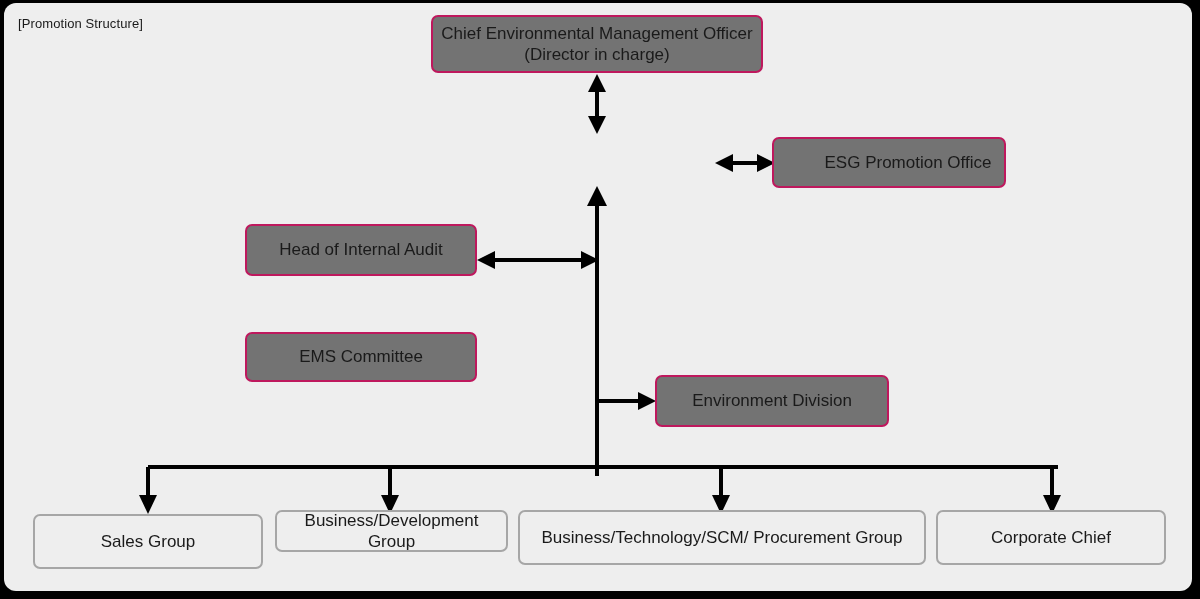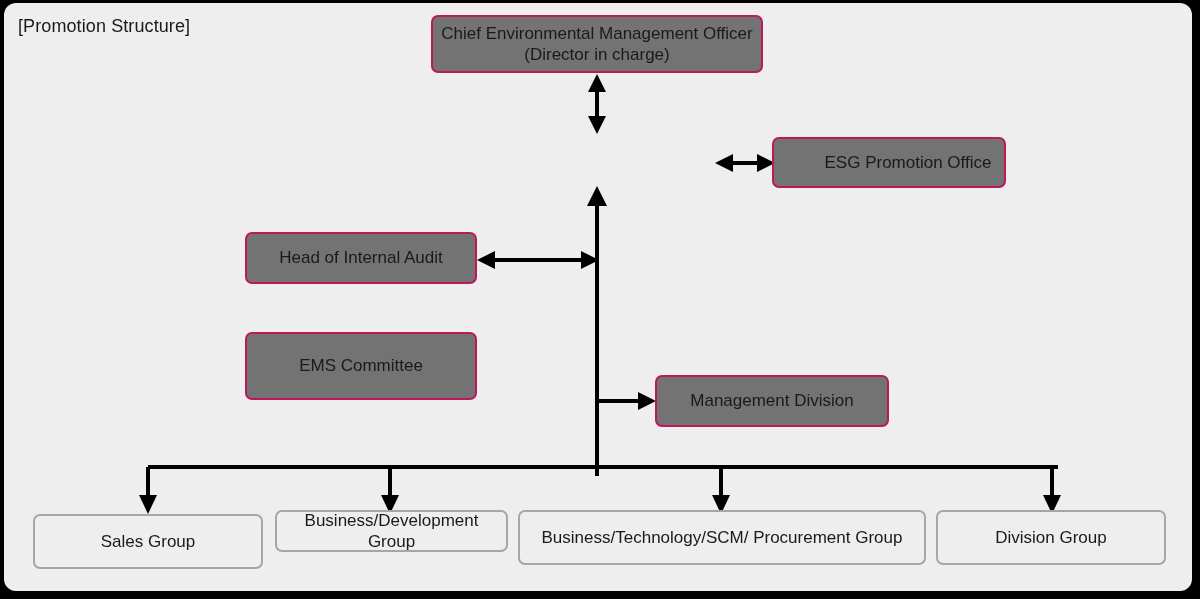--- a/index.html
+++ b/index.html
@@ -26,21 +26,21 @@
     height: 588px;
     background: #eeeeee;
     border-radius: 12px;
     box-sizing: border-box;
   }
   
   .title {
     position: absolute;
     left: 18px;
     top: 16px;
-    font-size: 18px;
+    font-size: 13px;
     color: #1a1a1a;
     white-space: nowrap;
     letter-spacing: 0.1px;
   }
   
   .node {
     position: absolute;
     box-sizing: border-box;
     display: flex;
     align-items: center;
@@ -125,27 +125,27 @@
       <line x1="914" y1="5" x2="914" y2="36" stroke="#000000" stroke-width="4"></line>
       <polygon points="914,52 905,33 923,33" fill="#000000"></polygon>
     </svg>
   </div>
 
   <div class="node blue" style="left:431px; top:15px; width:332px; height:58px;">Chief Environmental Management Officer (Director in charge)</div>
 
 
   <div class="node blue" style="left:772px; top:137px; width:234px; height:51px;padding-left:44px;">ESG Promotion Office</div>
 
-  <div class="node blue" style="left:245px; top:232px; width:232px; height:52px;">Head of Internal Audit</div>
+  <div class="node blue" style="left:245px; top:224px; width:232px; height:52px;">Head of Internal Audit</div>
 
-  <div class="node blue" style="left:245px; top:332px; width:232px; height:68px;">EMS Committee</div>
+  <div class="node blue" style="left:245px; top:332px; width:232px; height:50px;">EMS Committee</div>
 
-  <div class="node blue" style="left:655px; top:375px; width:234px; height:52px;">Management Division</div>
+  <div class="node blue" style="left:655px; top:375px; width:234px; height:52px;">Environment Division</div>
 
   <div class="node gray" style="left:33px; top:514px; width:230px; height:55px;">Sales Group</div>
 
   <div class="node gray" style="left:275px; top:510px; width:233px; height:42px;">Business/Development Group</div>
 
   <div class="node gray" style="left:518px; top:510px; width:408px; height:55px;">Business/Technology/SCM/ Procurement Group</div>
 
-  <div class="node gray" style="left:936px; top:510px; width:230px; height:55px;">Division Group</div>
+  <div class="node gray" style="left:936px; top:510px; width:230px; height:55px;">Corporate Chief</div>
 
 </div>
 
 </body></html>

